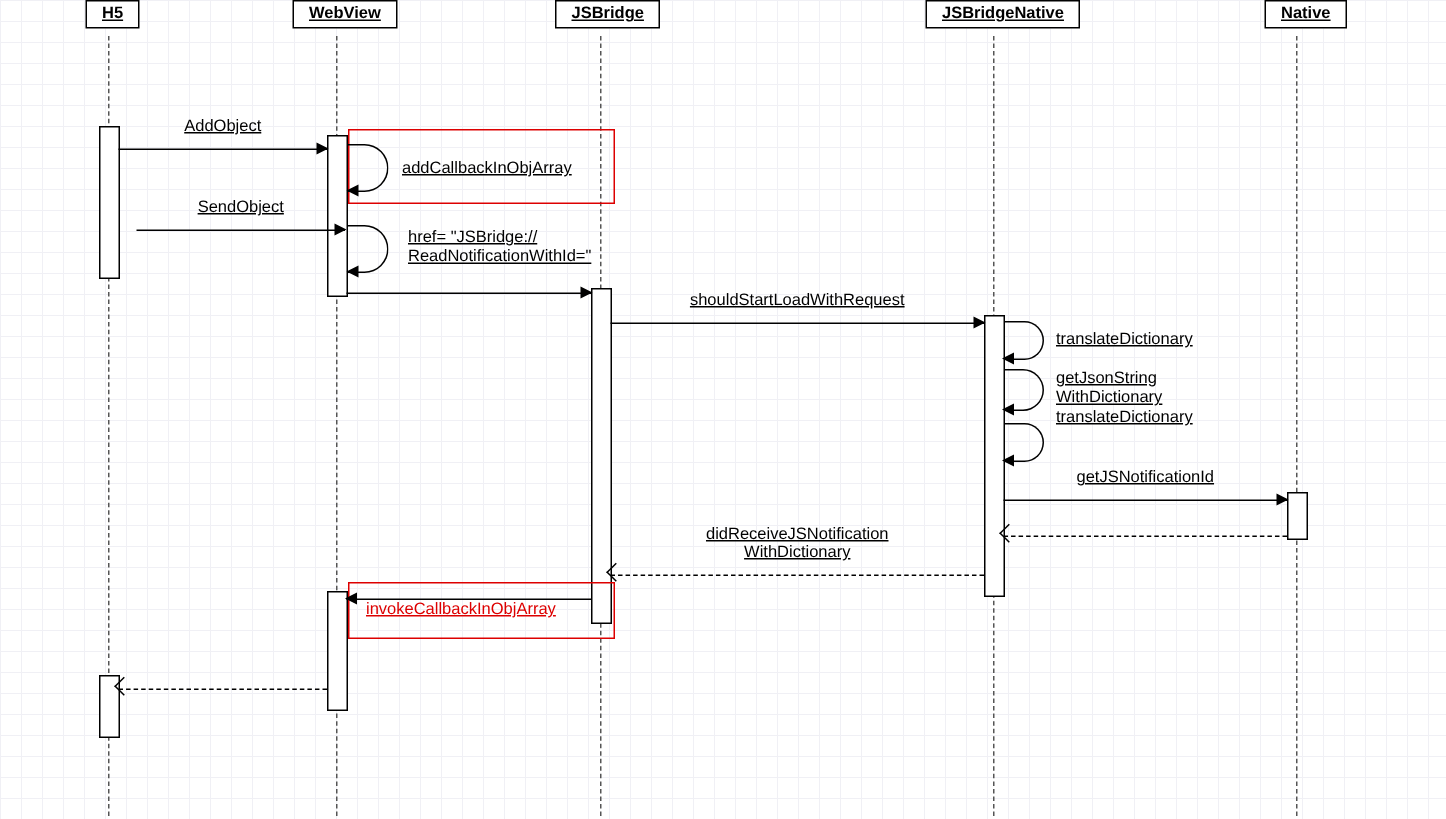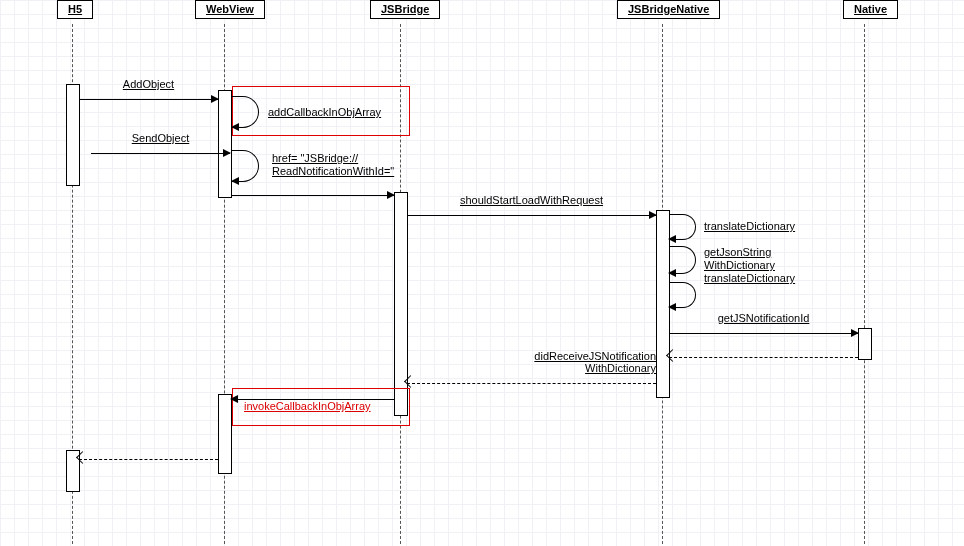--- a/index.html
+++ b/index.html
@@ -56,21 +56,21 @@
   }
   .msg-line.dashed { border-top: 1px dashed #000; }
   .msg-label {
     position: absolute;
     top: -14px;
     width: 100%;
     text-align: center;
     text-decoration: underline;
     white-space: nowrap;
   }
-  .msg-label.two-line { top: -26px; line-height: 12px; text-align: right; }
+  .msg-label.two-line { top: -26px; line-height: 12px; }
   .arrow-right {
     position: absolute;
     top: 3px;
     right: -1px;
     width: 0; height: 0;
     border-top: 4px solid transparent;
     border-bottom: 4px solid transparent;
     border-left: 8px solid #000;
   }
   .arrow-left {

